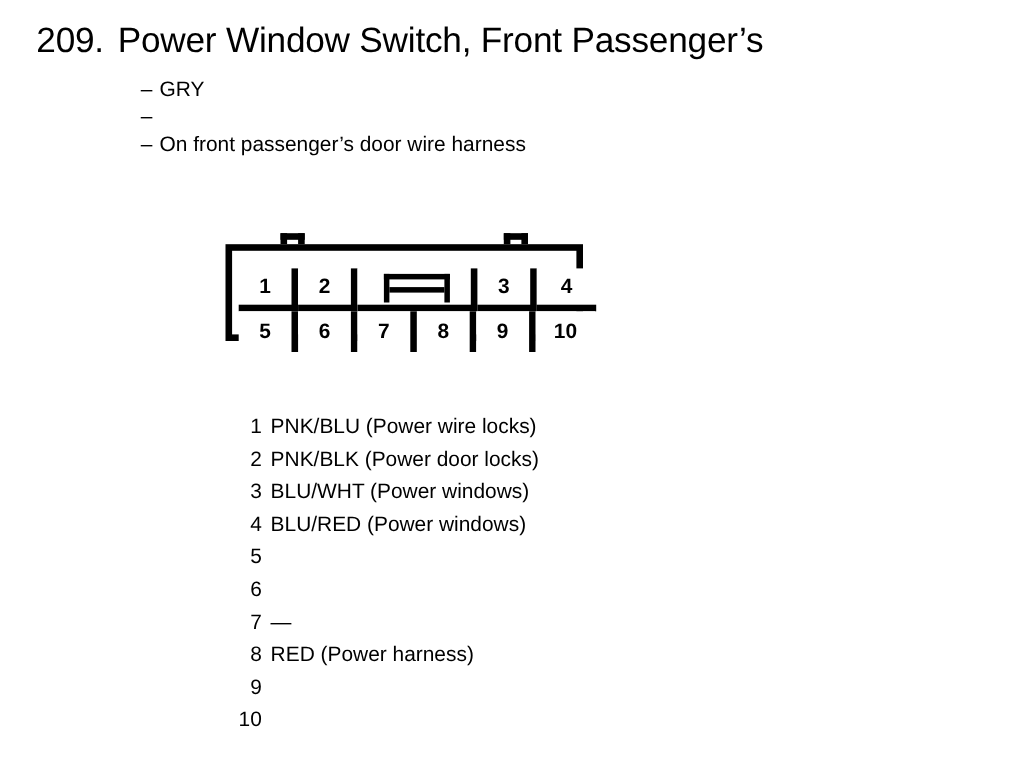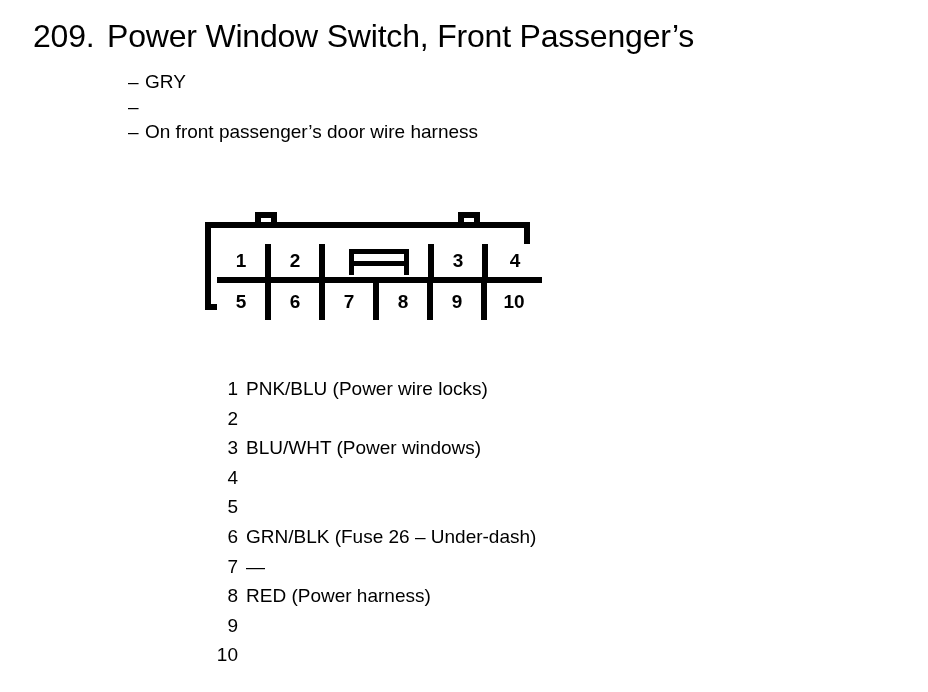--- a/index.html
+++ b/index.html
@@ -217,34 +217,35 @@
   </div>
 </div>
 
 <div class="pinlist">
   <div class="pinrow">
     <span class="pin-no">1</span>
     <span class="pin-desc">PNK/BLU (Power wire locks)</span>
   </div>
   <div class="pinrow">
     <span class="pin-no">2</span>
+    <span class="pin-desc">PNK/BLK (Power door locks)</span>
   </div>
   <div class="pinrow">
     <span class="pin-no">3</span>
     <span class="pin-desc">BLU/WHT (Power windows)</span>
   </div>
   <div class="pinrow">
     <span class="pin-no">4</span>
+    <span class="pin-desc">BLU/RED (Power windows)</span>
   </div>
   <div class="pinrow">
     <span class="pin-no">5</span>
   </div>
   <div class="pinrow">
     <span class="pin-no">6</span>
-    <span class="pin-desc">GRN/BLK (Fuse 26 – Under-dash)</span>
   </div>
   <div class="pinrow">
     <span class="pin-no">7</span>
     <span class="pin-desc">—</span>
   </div>
   <div class="pinrow">
     <span class="pin-no">8</span>
     <span class="pin-desc">RED (Power harness)</span>
   </div>
   <div class="pinrow">

